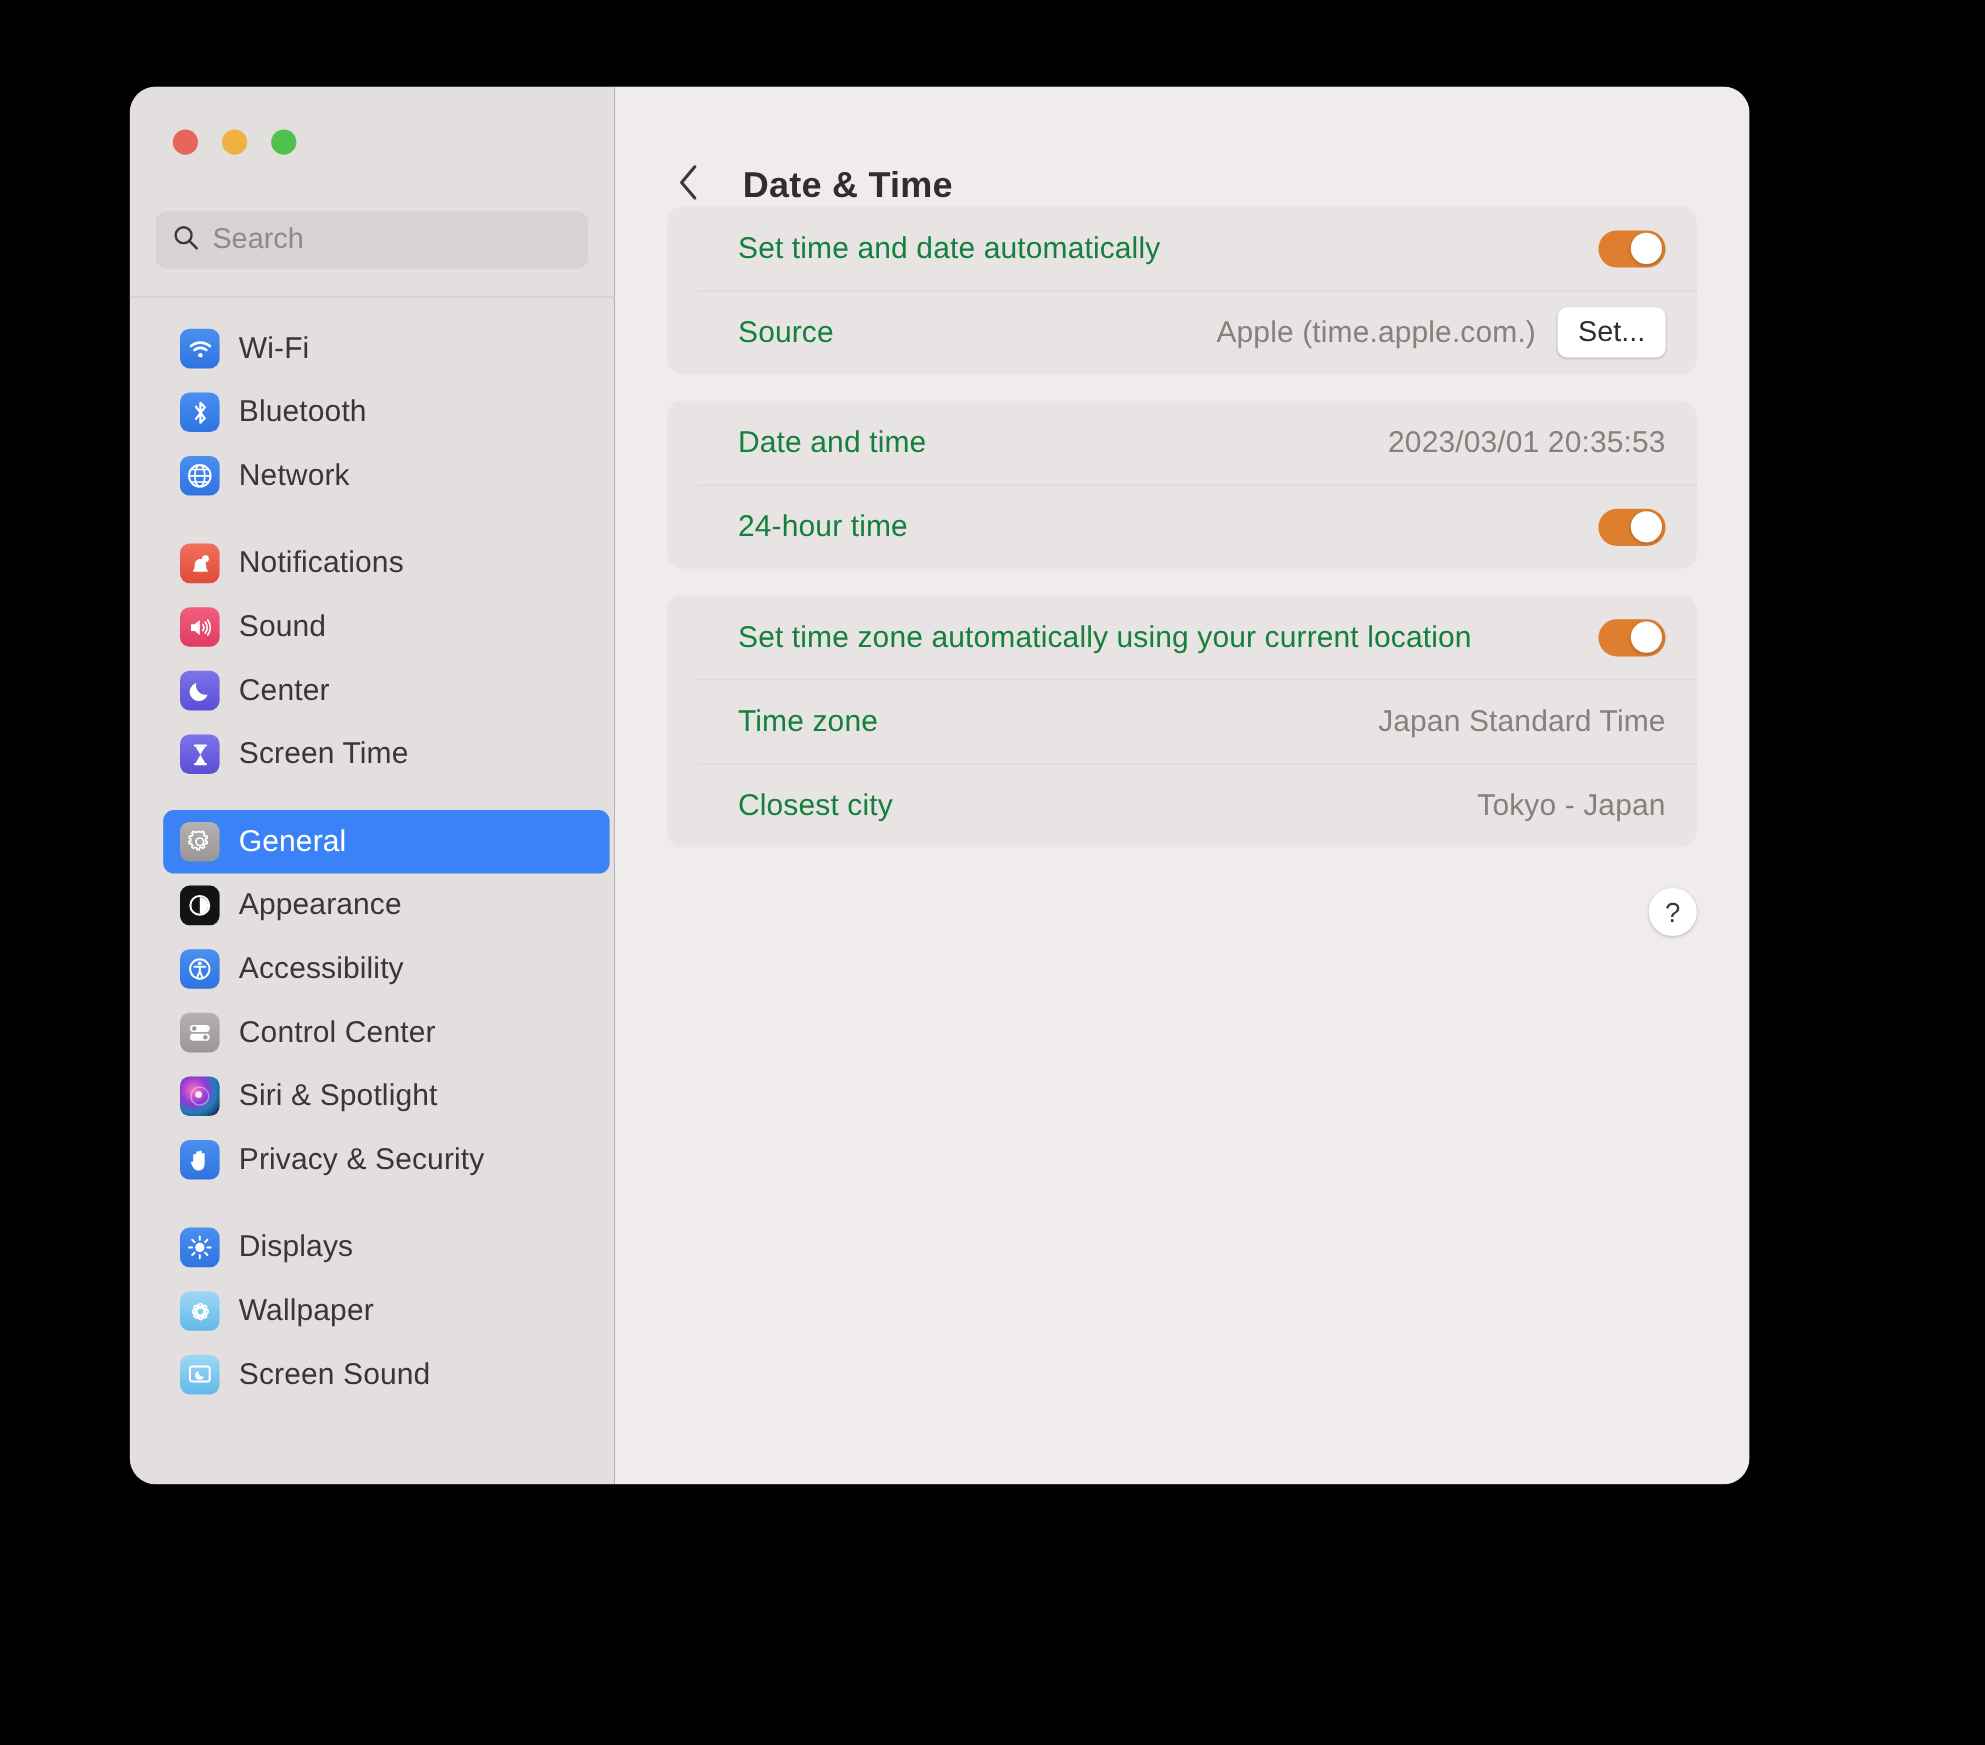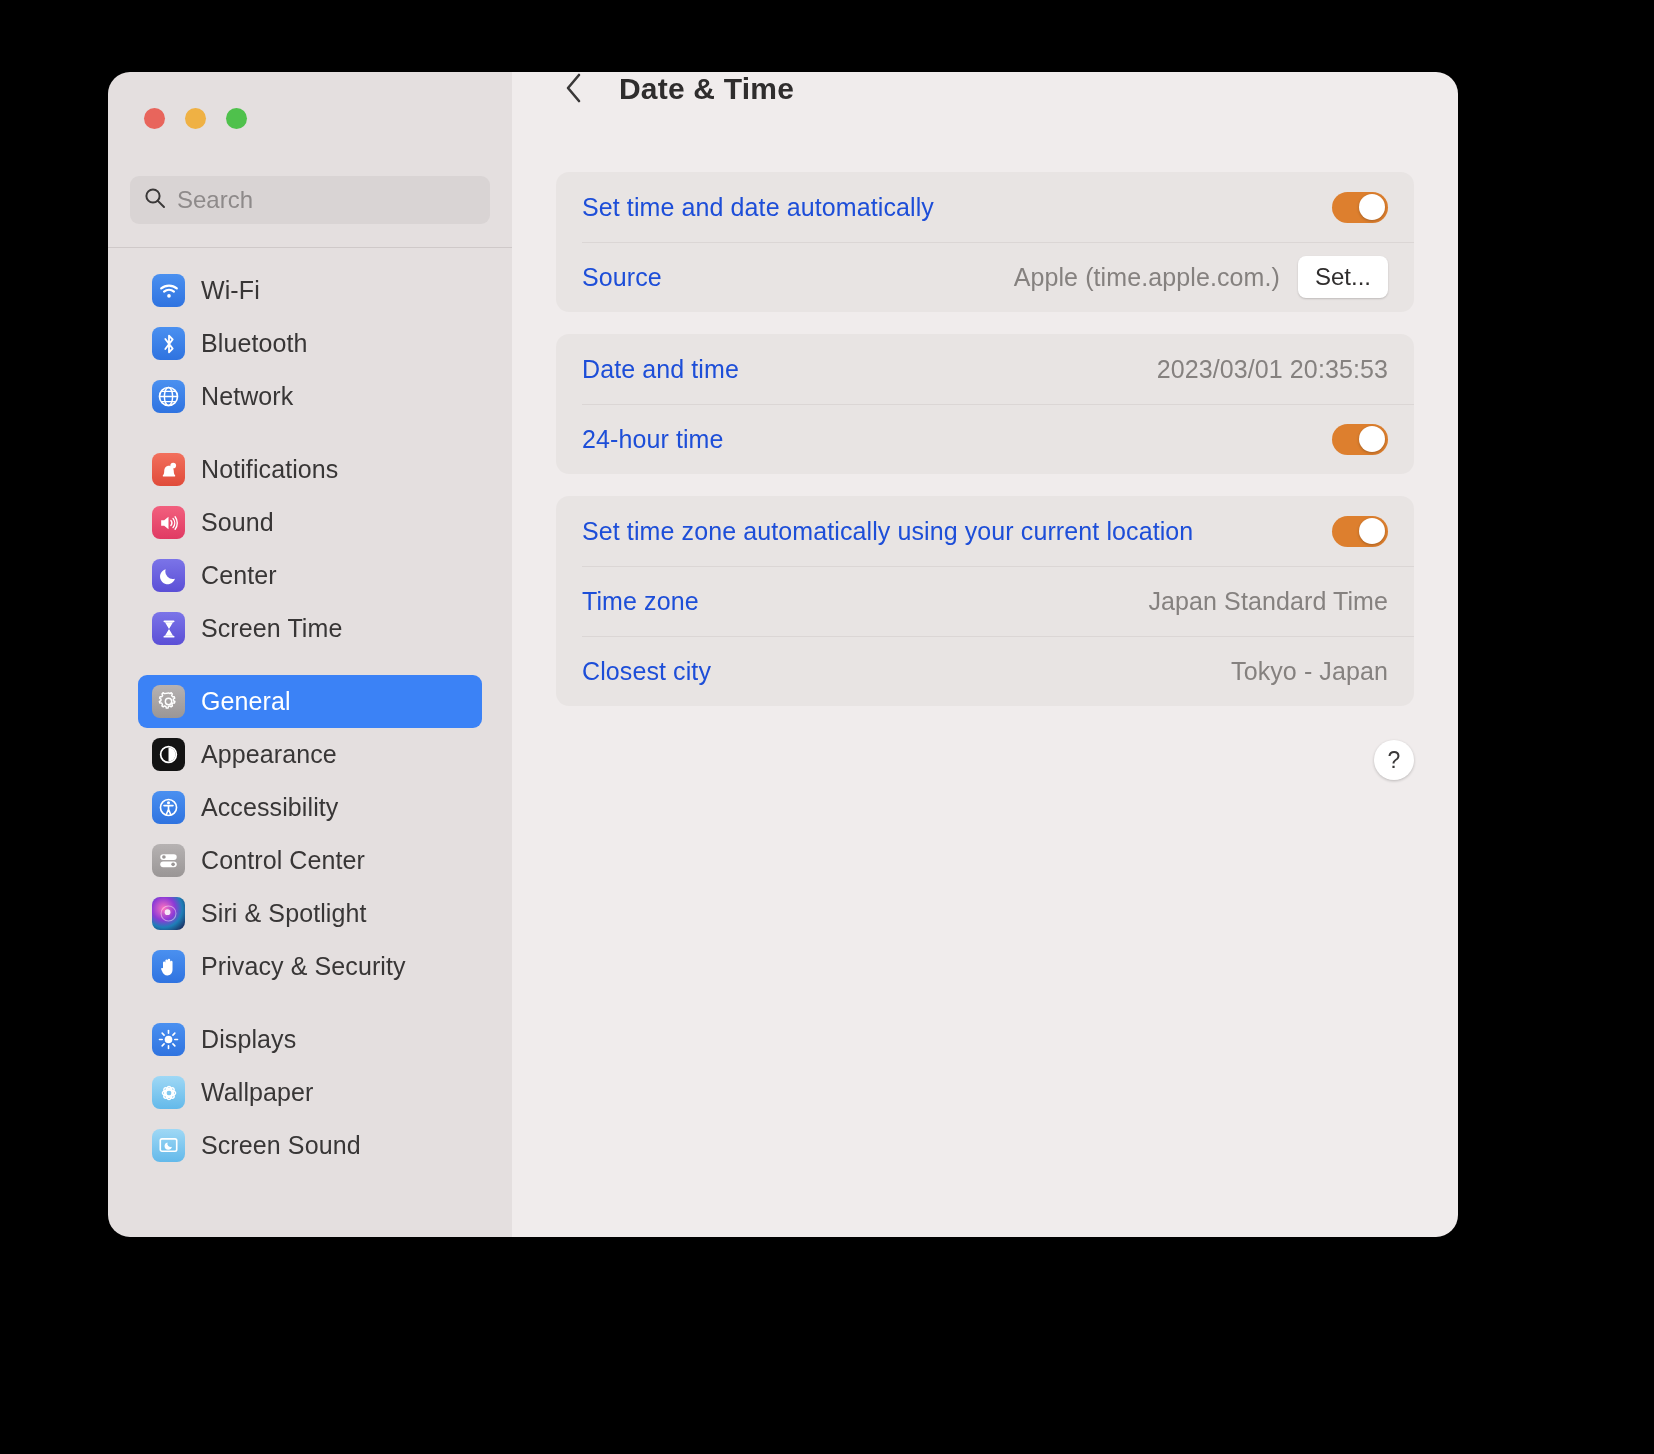--- a/index.html
+++ b/index.html
@@ -59,25 +59,25 @@
   }
   #search-input::placeholder { color: #8e8a8a; }
 
   #sidebar-divider {
     position: absolute; left: 0; top: 175px;
     width: 100%; height: 1px; background: #cfc9c9;
   }
 
   #nav {
     position: absolute;
-    left: 0; top: 182px;
+    left: 12px; top: 182px;
     width: 100%;
     bottom: 0;
     overflow: hidden;
-    padding: 0 30px;
+    padding: 0 16px;
     text-align: right;
   }
   .nav-group { padding: 10px 0; }
   .nav-item {
     display: flex; align-items: center;
     height: 53px;
     padding: 0 14px;
     border-radius: 9px;
     cursor: default;
   }
@@ -102,21 +102,21 @@
   .ic svg { display: block; }
 
   
   #detail {
     flex: 1;
     background: #f0ecec;
     position: relative;
     height: 100%;
   }
   #detail-header {
-    display: flex; align-items: flex-start;
+    display: flex; align-items: flex-end;
     height: 100px;
     padding-left: 44px;
   }
   #back-btn {
     width: 36px; height: 36px;
     display: flex; align-items: center; justify-content: center;
     cursor: default;
   }
   #detail-title {
     font-size: 30px; font-weight: bold;
@@ -136,22 +136,23 @@
     padding: 0 26px;
     position: relative;
   }
   .row + .row::before {
     content: "";
     position: absolute; left: 26px; right: 0; top: 0;
     height: 1px; background: #dbd6d5;
   }
   .row .rlabel {
     font-size: 25px;
-    color: #1d4ed8;
+    color: #15803d;
     letter-spacing: .1px;
+    margin-left: 33px;
   }
   .row .rspacer { flex: 1; }
   .row .rvalue {
     font-size: 25px;
     color: #85817f;
     letter-spacing: .1px;
     white-space: nowrap;
   }
 
   .toggle {

